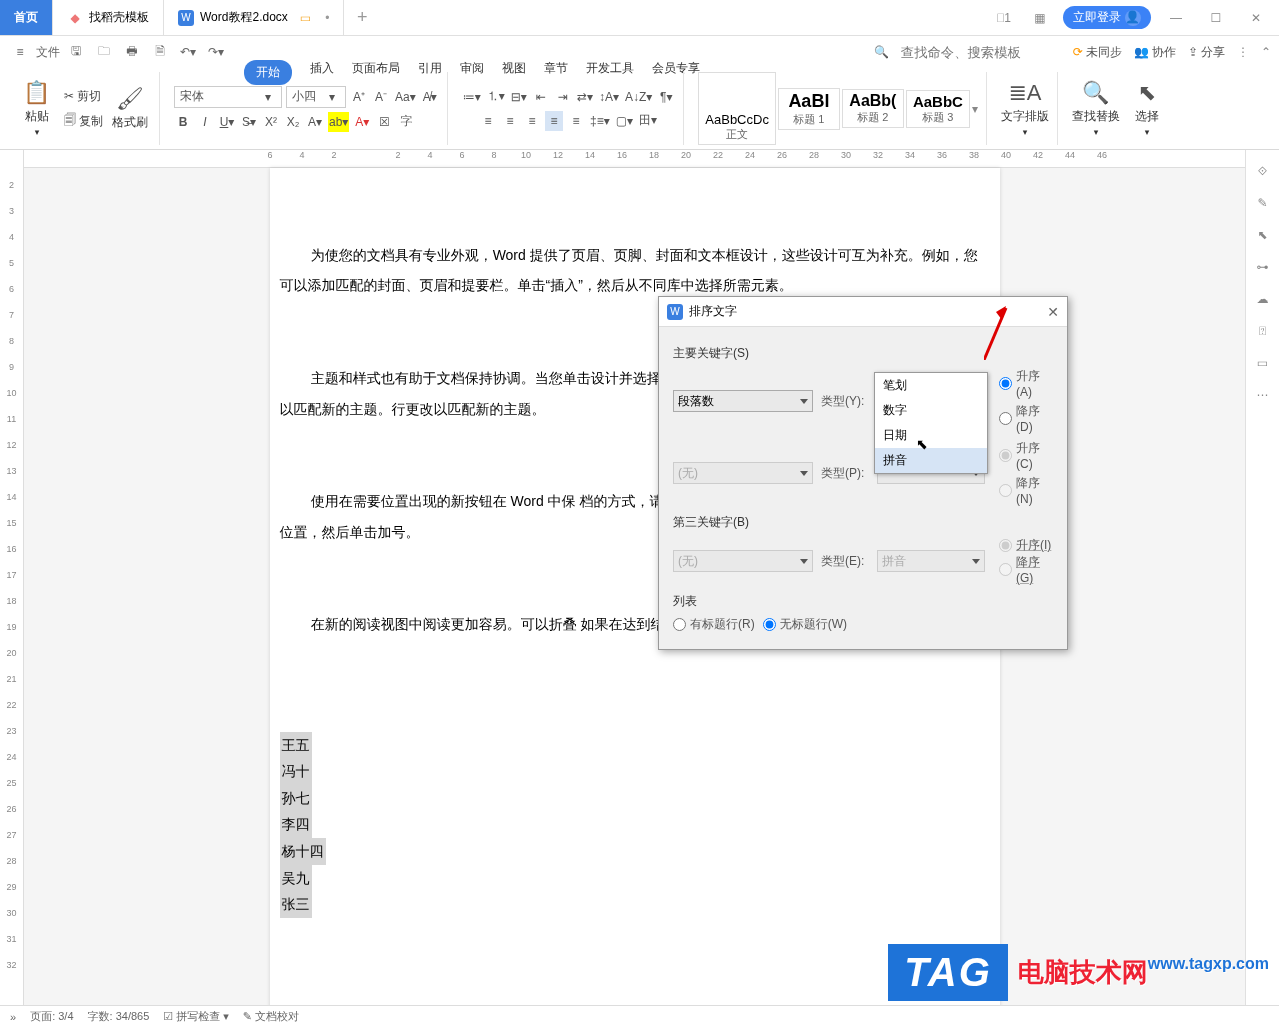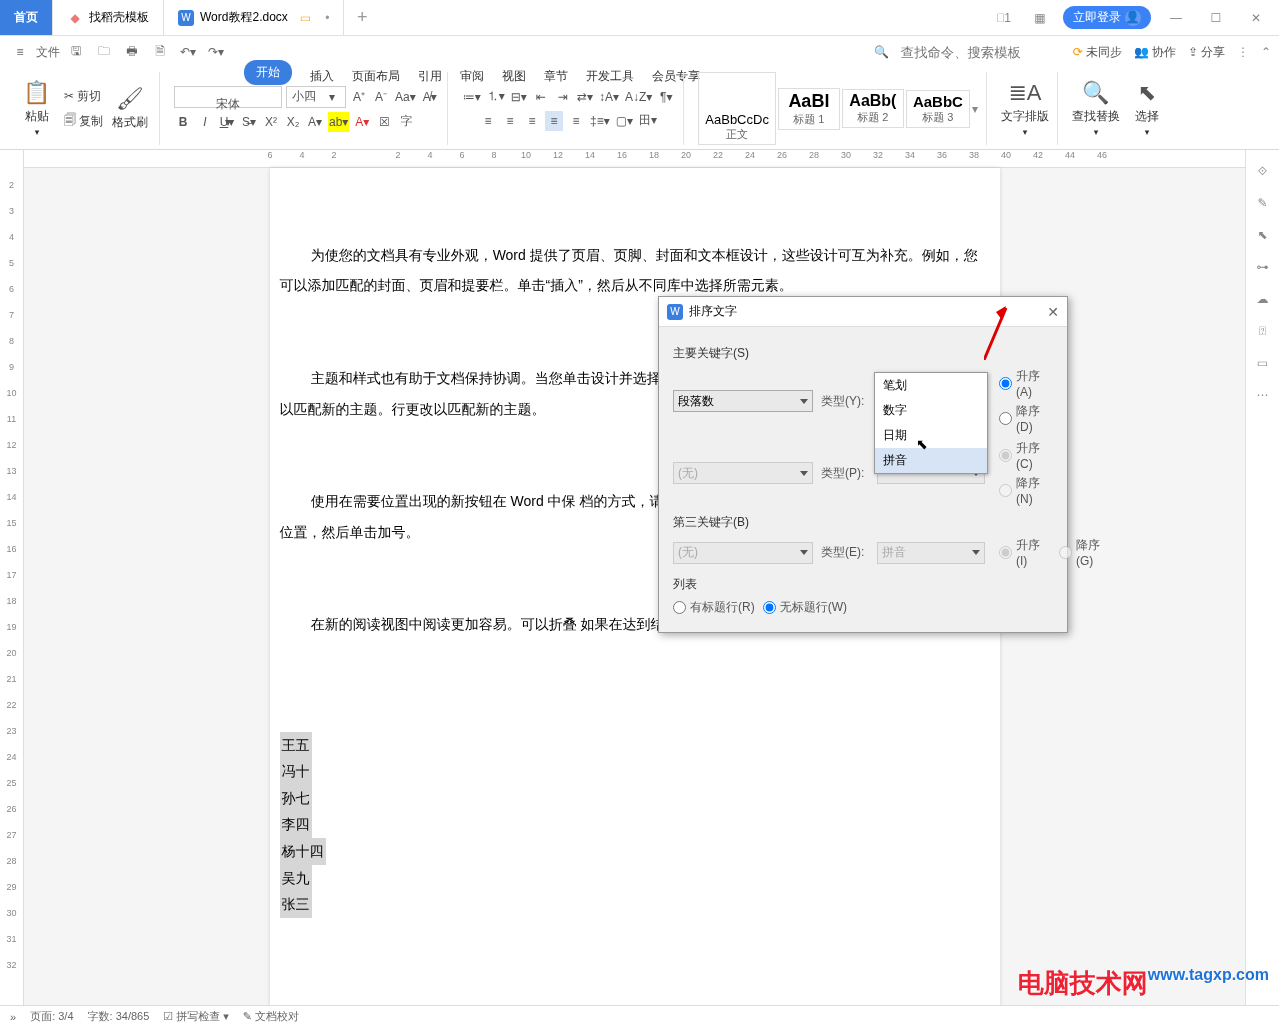--- a/index.html
+++ b/index.html
@@ -15,21 +15,21 @@
   .tab-add { width: 36px; display:flex;align-items:center;justify-content:center;color:#999;font-size:18px;}
   .titlebar-right { margin-left: auto; display: flex; align-items: center; gap: 10px; padding-right: 8px; }
   .login-btn { background: #3b82f6; color: #fff; border-radius: 14px; padding: 3px 10px; display:flex;align-items:center;gap:4px;}
   .win-btn { width: 30px; height: 30px; display:flex;align-items:center;justify-content:center;color:#888;}
   .tb-icon{width:26px;height:26px;display:flex;align-items:center;justify-content:center;color:#888;border:1px solid transparent;}
   
   
   .menubar { height: 32px; background: #fff; display: flex; align-items: center; padding: 0 8px; gap: 4px; }
   .menu-left { display:flex; align-items:center; gap:4px;}
   .menu-left .ico{width:24px;height:24px;display:flex;align-items:center;justify-content:center;color:#666;}
-  .menu-tabs{display:flex;align-items:flex-end;gap:18px;margin-left:12px;margin-top:40px;}
+  .menu-tabs{display:flex;align-items:flex-start;gap:18px;margin-left:12px;margin-top:40px;}
   .menu-tab{color:#333;cursor:pointer;}
   .menu-tab.active{background:#3a7fe0;color:#fff;padding:4px 12px;border-radius:12px;}
   .menu-right{margin-left:auto;display:flex;align-items:center;gap:12px;}
   .search-cmd{border:none;outline:none;color:#aaa;width:160px;}
   .menu-right .act{color:#555;display:flex;align-items:center;gap:3px;}
   .dots{color:#888;}
   
   
   .ribbon { height: 82px; background: #fff; border-bottom: 1px solid #d9d9d9; display: flex; align-items: stretch; padding: 4px 8px; gap: 6px;}
   .rgroup{display:flex;align-items:center;padding:0 8px;border-right:1px solid #e3e3e3;gap:6px;}
@@ -184,21 +184,21 @@
           <span>复制</span>
         </div>
     </div>
     <div class="rbtn-big">
         <span class="icon">🖌</span>
         <span>格式刷</span>
       </div>
   </div>
   <div class="rgroup" style="flex-direction:column;align-items:flex-start;justify-content:center;gap:4px;">
     <div class="iconline">
-      <div class="fake-select" style="width:108px;padding:8px 4px;display:flex;align-items:center;justify-content:space-between;flex-direction:column;">
+      <div class="fake-select" style="width:108px;padding:0 4px;display:flex;align-items:center;justify-content:space-between;">
           <span>宋体</span>
           <span>▾</span>
         </div>
       <div class="fake-select" style="width:60px;padding:0 4px;display:flex;align-items:center;justify-content:space-between;">
           <span>小四</span>
           <span>▾</span>
         </div>
       <span>A⁺</span>
       <span>A⁻</span>
       <span>Aa▾</span>
@@ -434,21 +434,21 @@
     <div class="dlg-row disabled">
       <div class="combo disabled">
           <span>(无)</span>
           <span class="arr"></span>
         </div>
       <label>类型(E):</label>
       <div class="combo small disabled">
           <span>拼音</span>
           <span class="arr"></span>
         </div>
-      <div style="display:flex;gap:12px;margin-left:6px;">
+      <div style="display:flex;flex-direction:column;gap:0;margin-left:6px;text-decoration:underline;">
         <label class="radio">
             <input type="radio" disabled="" checked="" style="">
             <span>升序(I)</span>
           </label>
         <label class="radio">
             <input type="radio" disabled="" style="">
             <span>降序(G)</span>
           </label>
       </div>
     </div>
@@ -480,17 +480,18 @@
 
 <div class="statusbar">
   <span>»</span>
   <span>页面: 3/4</span>
   <span>字数: 34/865</span>
   <span><span>☑</span> <span>拼写检查</span> ▾</span>
   <span><span>✎</span> <span>文档校对</span></span>
 </div>
 
 <div class="watermark">
+  <div class="tag-box">TAG</div>
   <div class="wm-text">
     <div class="wm-cn">电脑技术网</div>
     <div class="wm-url">www.tagxp.com</div>
   </div>
 </div>
 
 </body></html>

